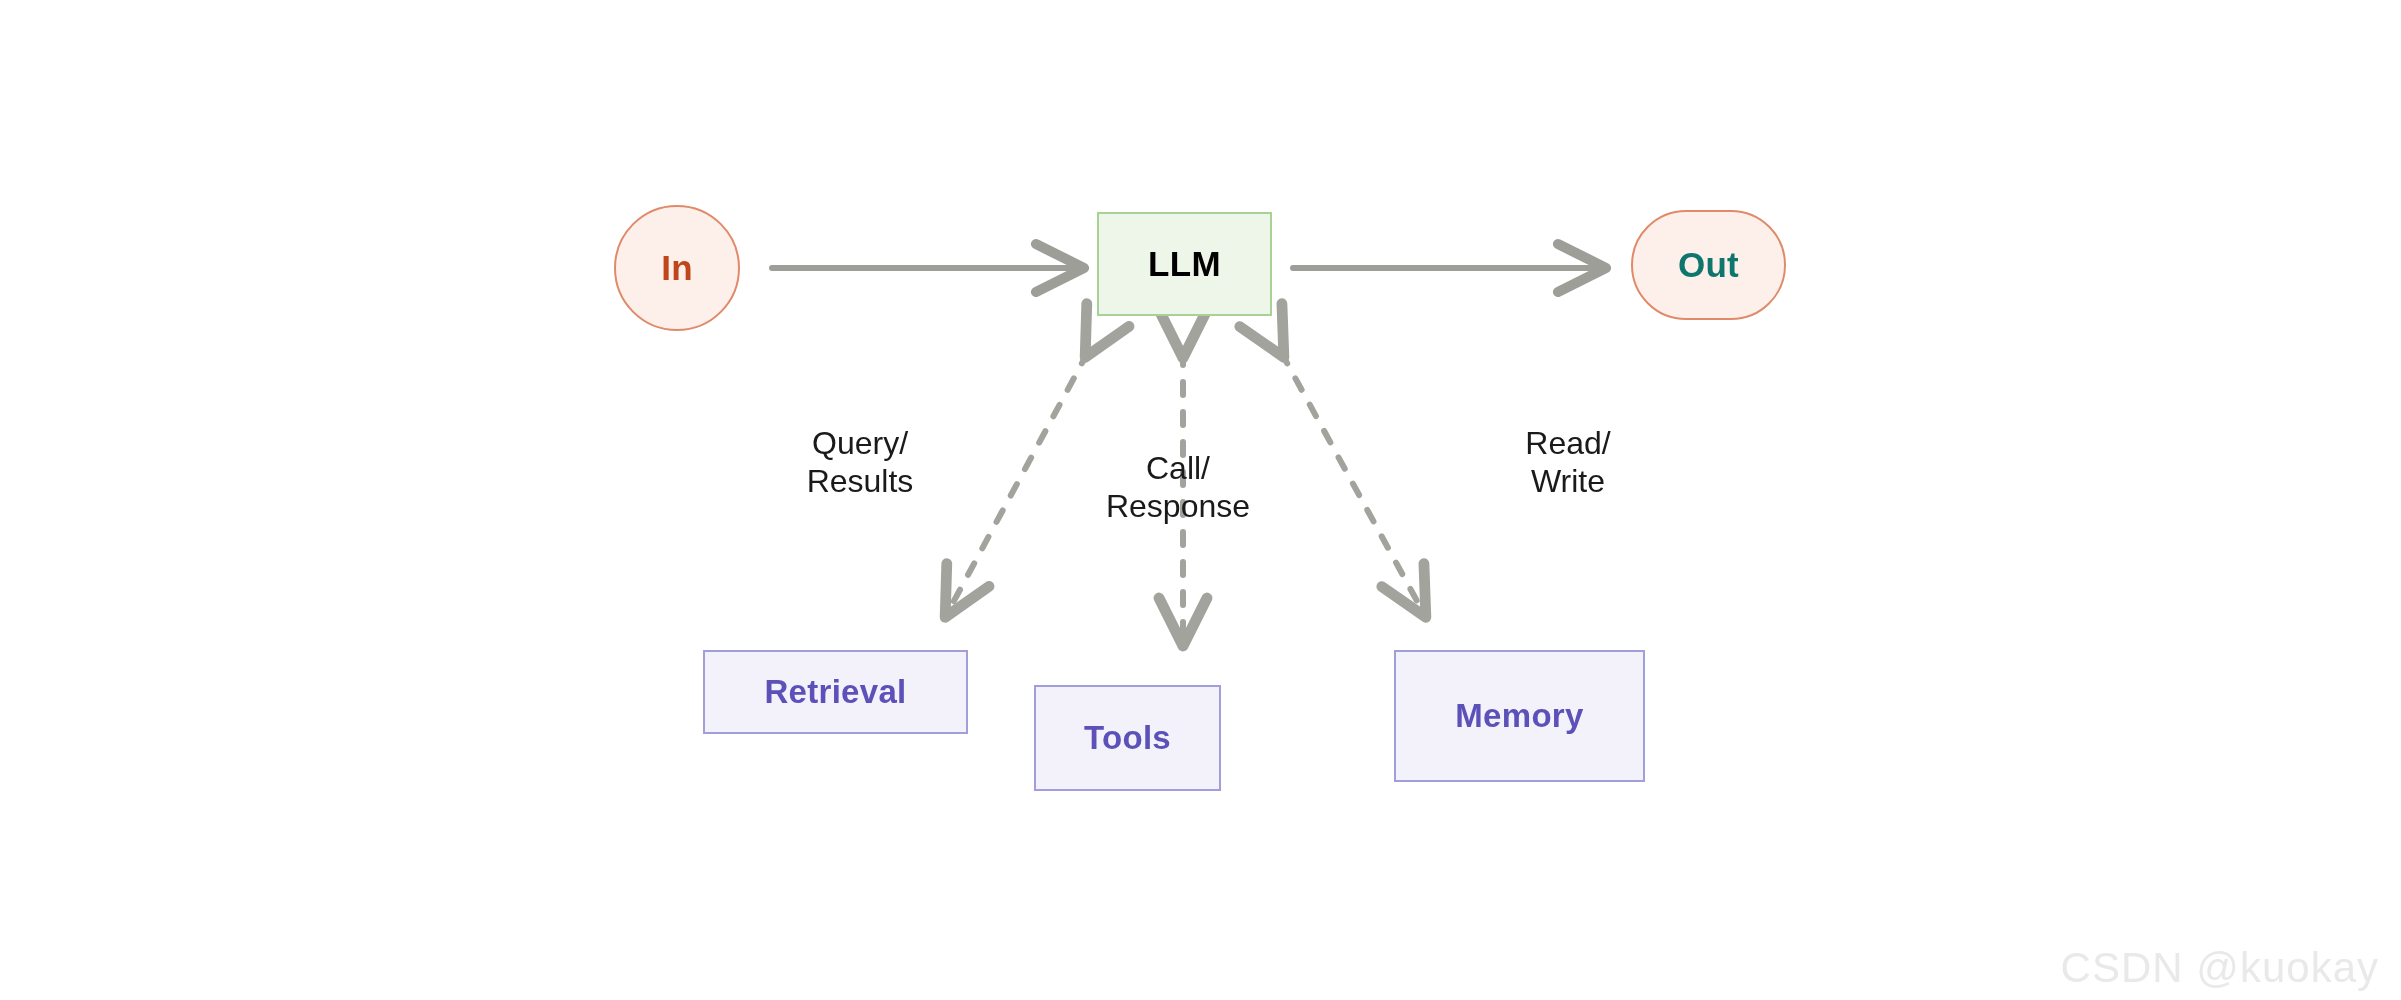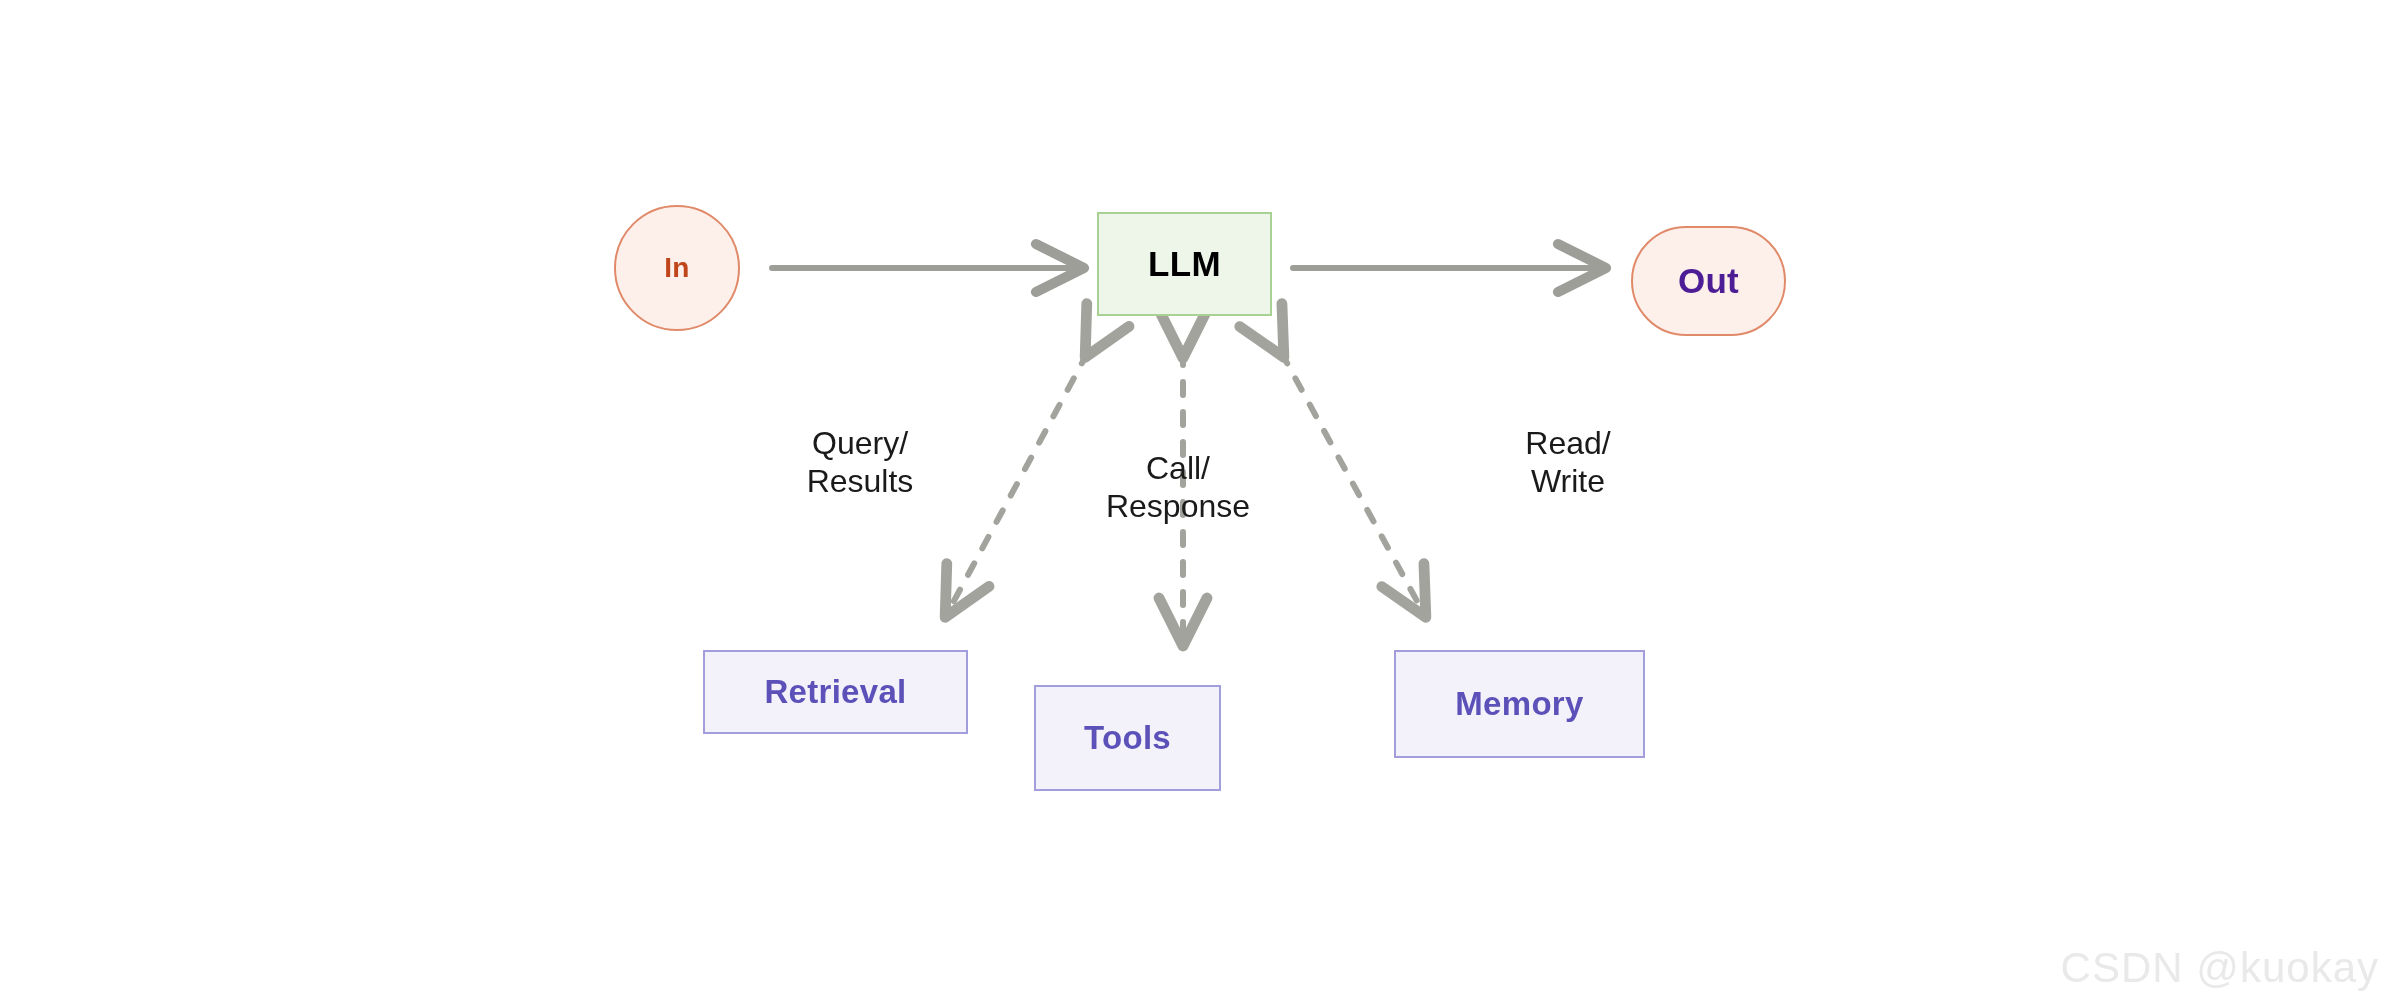--- a/index.html
+++ b/index.html
@@ -41,21 +41,21 @@
   
   #node-in {
     left: 614px;
     top: 205px;
     width: 126px;
     height: 126px;
     border-radius: 50%;
     background: #fdf0ea;
     border: 2px solid #e08a6a;
     color: #c0451b;
-    font-size: 28px;
+    font-size: 35px;
   }
 
   
   #node-llm {
     left: 1097px;
     top: 212px;
     width: 175px;
     height: 104px;
     background: #eef6e9;
     border: 2px solid #a8d294;
@@ -65,23 +65,22 @@
 
   
   #node-out {
     left: 1631px;
     top: 210px;
     width: 155px;
     height: 110px;
     border-radius: 56px;
     background: #fdf0ea;
     border: 2px solid #e08a6a;
-    color: #4c1d95;
+    color: #0f766e;
     font-size: 35px;
-    margin-top: 16px;
   }
 
   
   .box-purple {
     background: #f3f2fb;
     border: 2px solid #a29ddb;
     color: #5b51b8;
     font-size: 33px;
   }
   #node-retrieval {
@@ -93,21 +92,21 @@
   #node-tools {
     left: 1034px;
     top: 685px;
     width: 187px;
     height: 106px;
   }
   #node-memory {
     left: 1394px;
     top: 650px;
     width: 251px;
-    height: 108px;
+    height: 132px;
   }
 
   
   .edge-label {
     position: absolute;
     color: #1a1a1a;
     font-size: 32px;
     line-height: 1.18;
     font-weight: normal;
     text-align: center;

